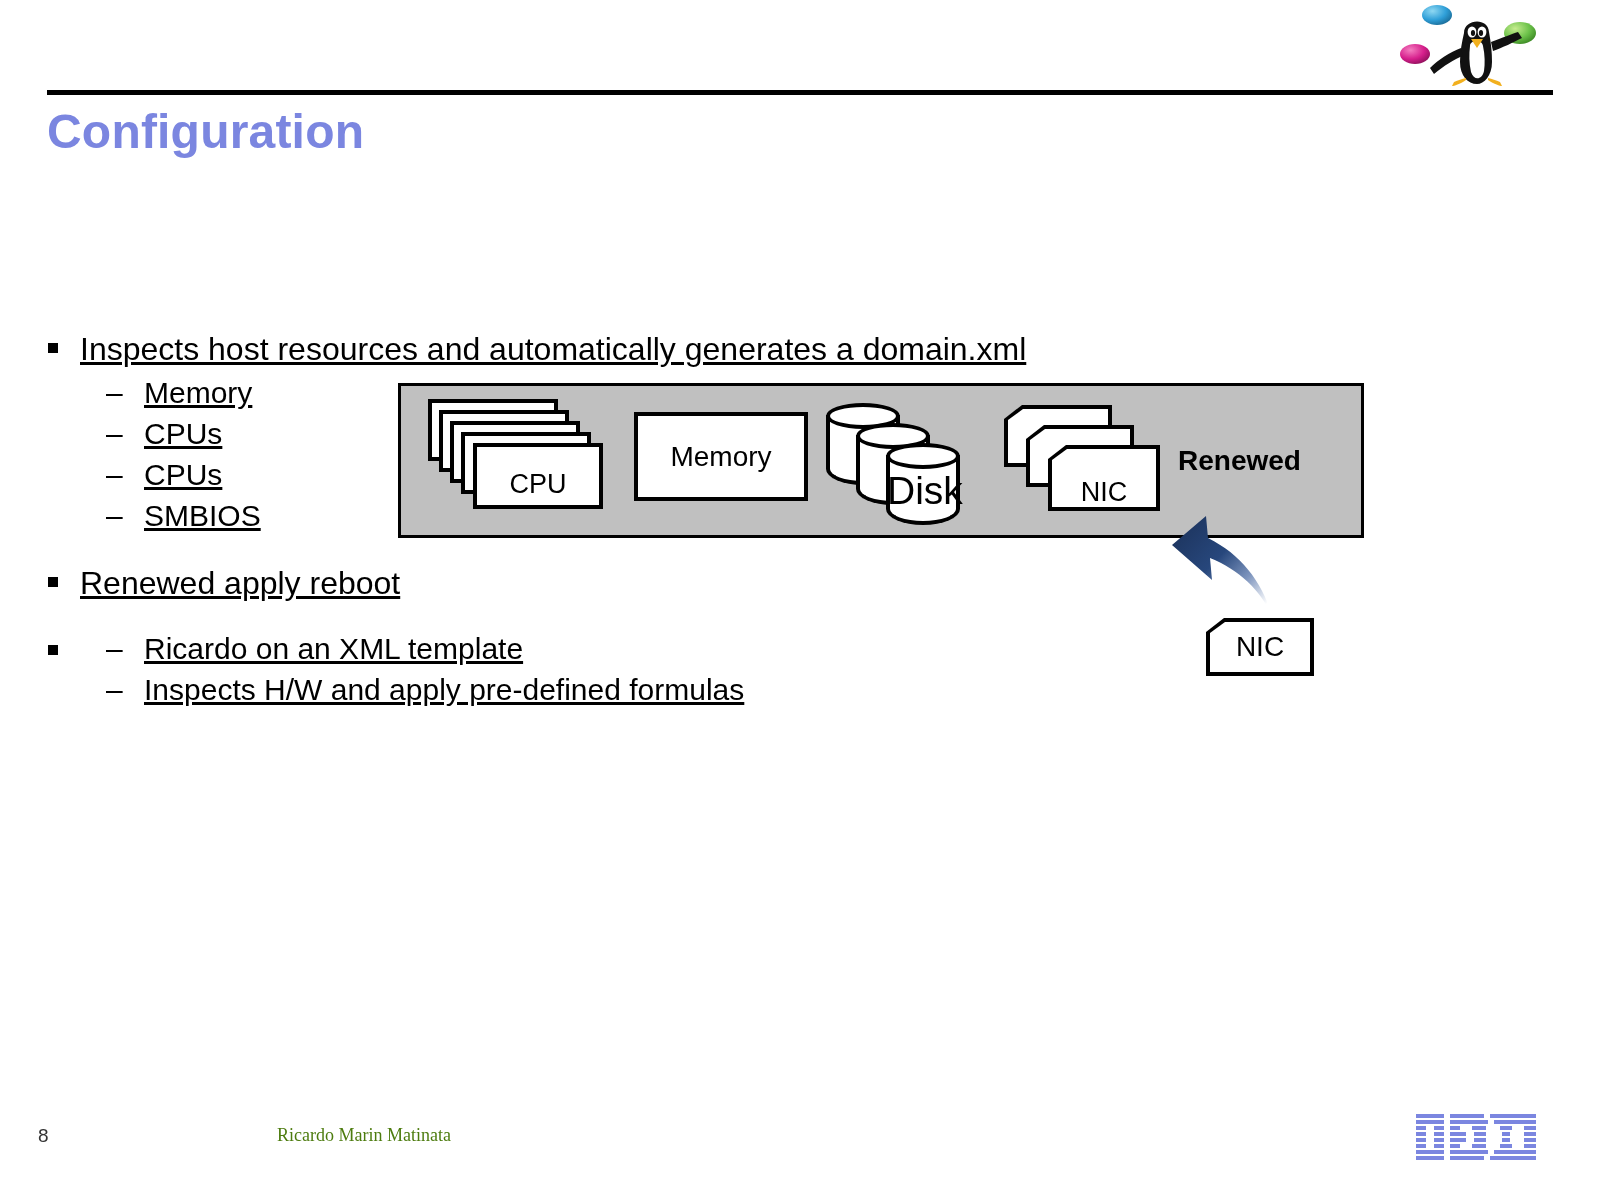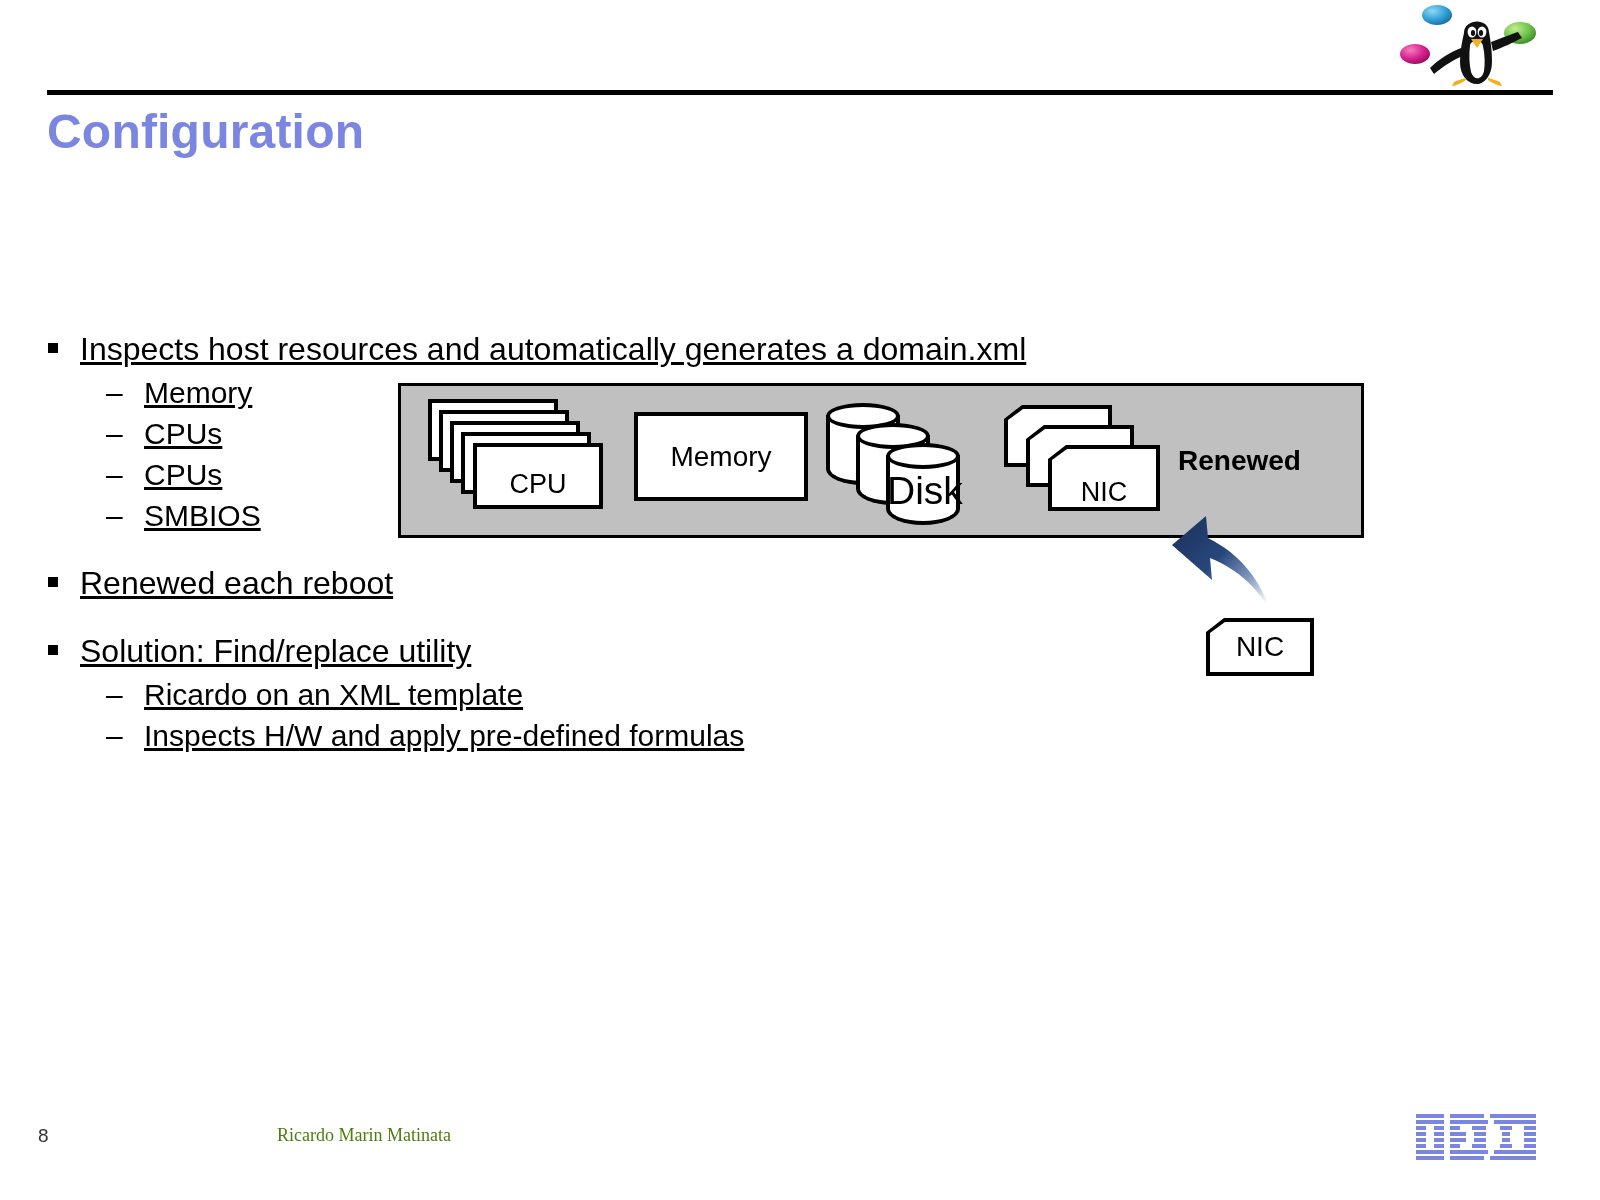--- a/index.html
+++ b/index.html
@@ -372,28 +372,27 @@
     <div class="bullet-l2">
       <span class="marker">–</span>
       <span>SMBIOS</span>
     </div>
   </div>
 
   <div class="gap-md"></div>
 
   <div class="bullet-l1">
     <span class="marker"></span>
-    <span>Renewed each reboot</span>
+    <span>Renewed apply reboot</span>
   </div>
 
   <div class="gap-sm"></div>
 
   <div class="bullet-l1">
     <span class="marker"></span>
-    <span>Solution: Find/replace utility</span>
   </div>
   <div class="sub-list">
     <div class="bullet-l2">
       <span class="marker">–</span>
       <span>Ricardo on an XML template</span>
     </div>
     <div class="bullet-l2">
       <span class="marker">–</span>
       <span>Inspects H/W and apply pre-defined formulas</span>
     </div>

